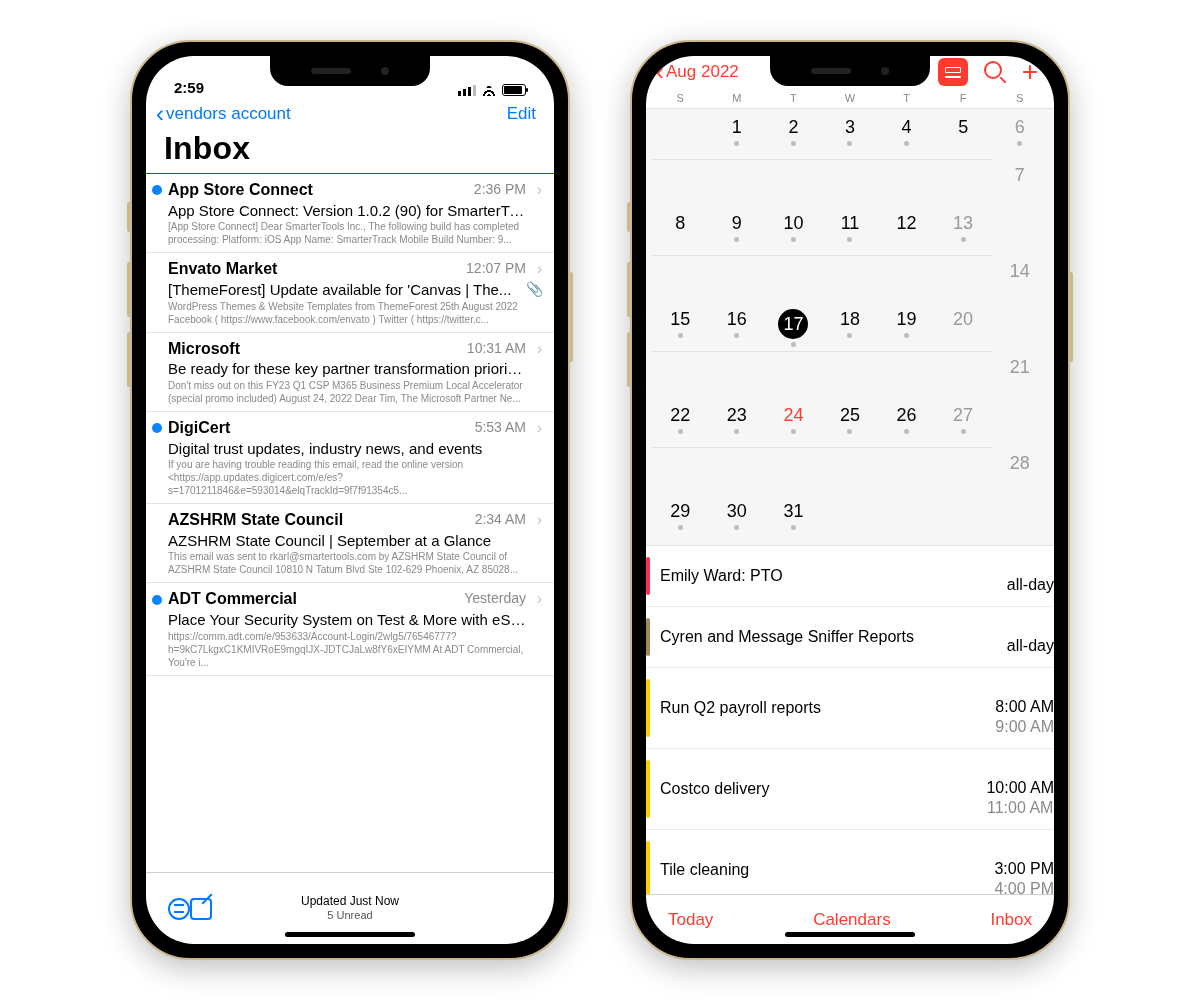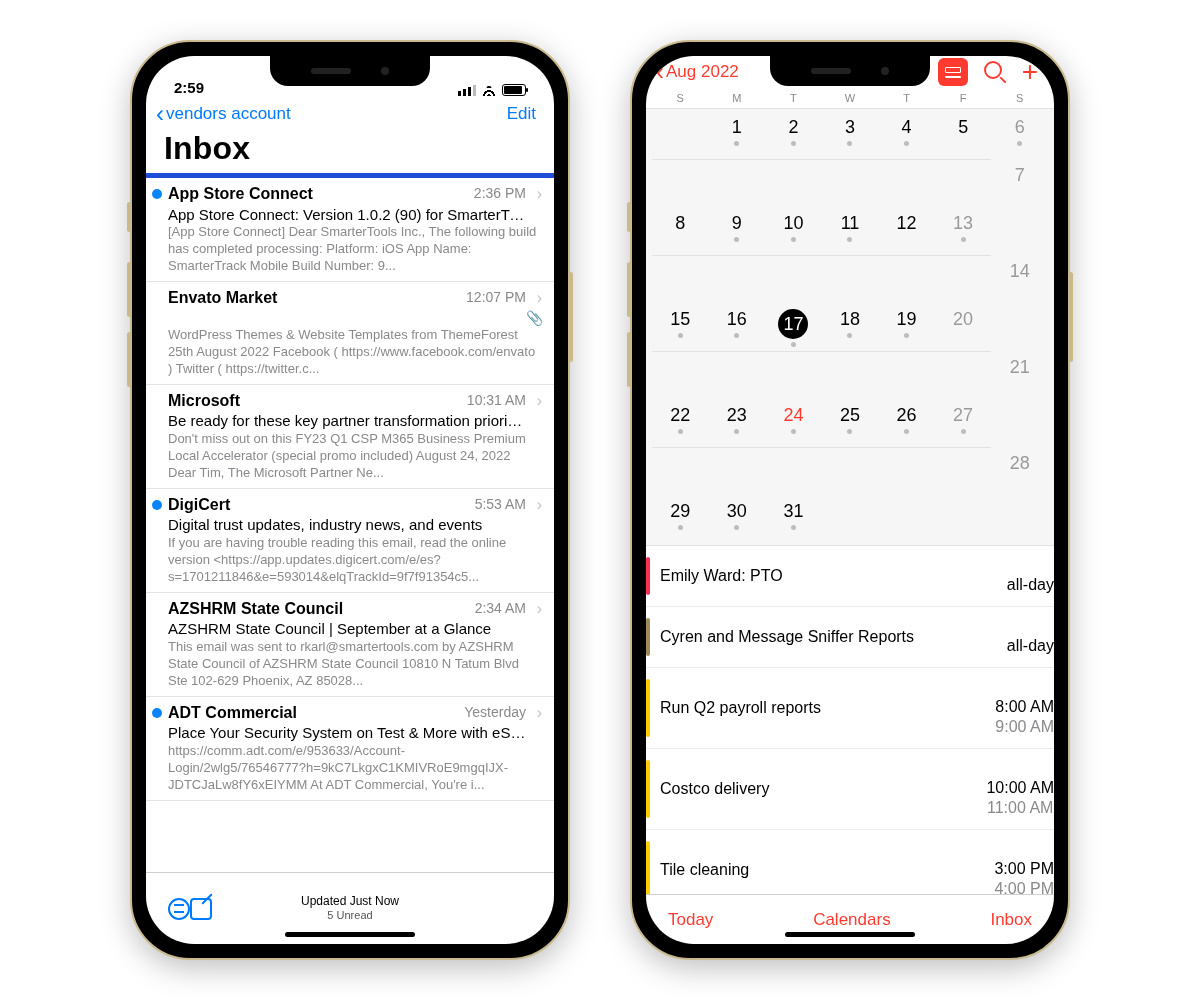--- a/index.html
+++ b/index.html
@@ -89,38 +89,38 @@
 
   
   .mail-nav {
     display:flex; justify-content:space-between; align-items:center;
     padding: 2px 18px 4px 10px;
     color:#007aff; font-size:17px;
   }
   .mail-nav .back { display:flex; align-items:center; gap:2px; }
   .chev-left { font-size:24px; line-height:1; font-weight:400; }
   .mail-title { font-size:32px; font-weight:700; padding:0 18px 6px; letter-spacing:0.2px;}
-  .mail-list { flex:1; overflow:hidden; border-top:5px solid #1d4ed8; }
+  .mail-list { flex:1; overflow:hidden; border-top:1px solid #1d4ed8; }
   .mail-item {
     display:grid;
     grid-template-columns: 22px 1fr auto 16px;
     grid-template-rows: auto auto auto auto auto;
     padding: 6px 12px 6px 0;
     border-bottom:1px solid #e3e3e3;
     font-size:15px;
     line-height:1.3;
     column-gap:0;
   }
   .dot { grid-column:1; grid-row:1; align-self:center; justify-self:center; width:10px; height:10px; border-radius:50%; background:#0a84ff; }
   .sender { grid-column:2; grid-row:1; font-weight:600; font-size:16px; color:#000; }
   .time   { grid-column:3; grid-row:1; color:#8a8a8e; font-size:14px; text-align:center; white-space:nowrap;}
   .row-chev { grid-column:4; grid-row:1; color:#c5c5c8; font-size:16px; text-align:right;}
   .subject{ grid-column:2 / span 2; grid-row:2; color:#000; font-size:15px; white-space:nowrap; overflow:hidden; text-overflow:ellipsis;}
   .attach { grid-column:4; grid-row:2; color:#8a8a8e; font-size:14px; text-align:right; }
-  .preview{ grid-column:2 / span 3; grid-row:3 / span 3; color:#8a8a8e; font-size:13px; line-height:1.3;
+  .preview{ grid-column:2 / span 3; grid-row:3 / span 3; color:#8a8a8e; font-size:10px; line-height:1.3;
             display:-webkit-box; -webkit-line-clamp:3;  line-clamp:3; -webkit-box-orient:vertical; overflow:hidden;}
   .mail-toolbar {
     height:72px; border-top:1px solid #d0d0d0;
     display:flex; align-items:center; 
     padding:0 22px; color:#007aff;
     position:relative;
   }
   .mail-tb-center { position:absolute; left:0; right:0; text-align:center; font-size:11px; color:#555; line-height:1.25; }
   .mail-tb-center div:first-child{ color:#000; font-weight:500; font-size:12px;}
   .icon-filter { width:22px; height:22px; border:2px solid #007aff; border-radius:50%; display:flex; align-items:center; justify-content:center;}
@@ -215,20 +215,21 @@
           <div class="row-chev">›</div>
           <div class="subject">App Store Connect: Version 1.0.2 (90) for SmarterTra...</div>
           <div class="attach"></div>
           <div class="preview">[App Store Connect] Dear SmarterTools Inc., The following build has completed processing: Platform: iOS App Name: SmarterTrack Mobile Build Number: 9...</div>
         </div>
         <div class="mail-item">
           <div></div>
           <div class="sender">Envato Market</div>
           <div class="time">12:07 PM</div>
           <div class="row-chev">›</div>
+          <div class="subject">[ThemeForest] Update available for 'Canvas | The...</div>
           <div class="attach">📎</div>
           <div class="preview">WordPress Themes &amp; Website Templates from ThemeForest 25th August 2022 Facebook ( https://www.facebook.com/envato ) Twitter ( https://twitter.c...</div>
         </div>
         <div class="mail-item">
           <div></div>
           <div class="sender">Microsoft</div>
           <div class="time">10:31 AM</div>
           <div class="row-chev">›</div>
           <div class="subject">Be ready for these key partner transformation prioriti...</div>
           <div class="attach"></div>

